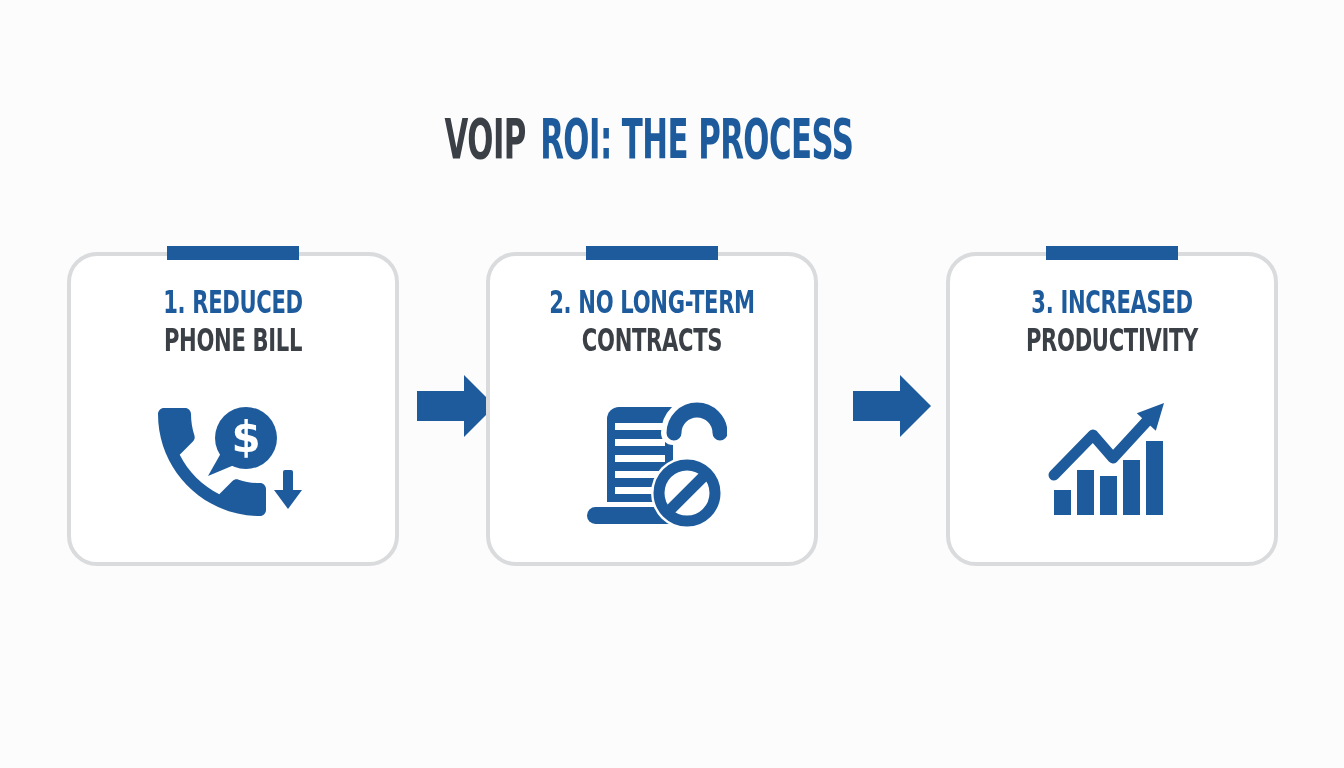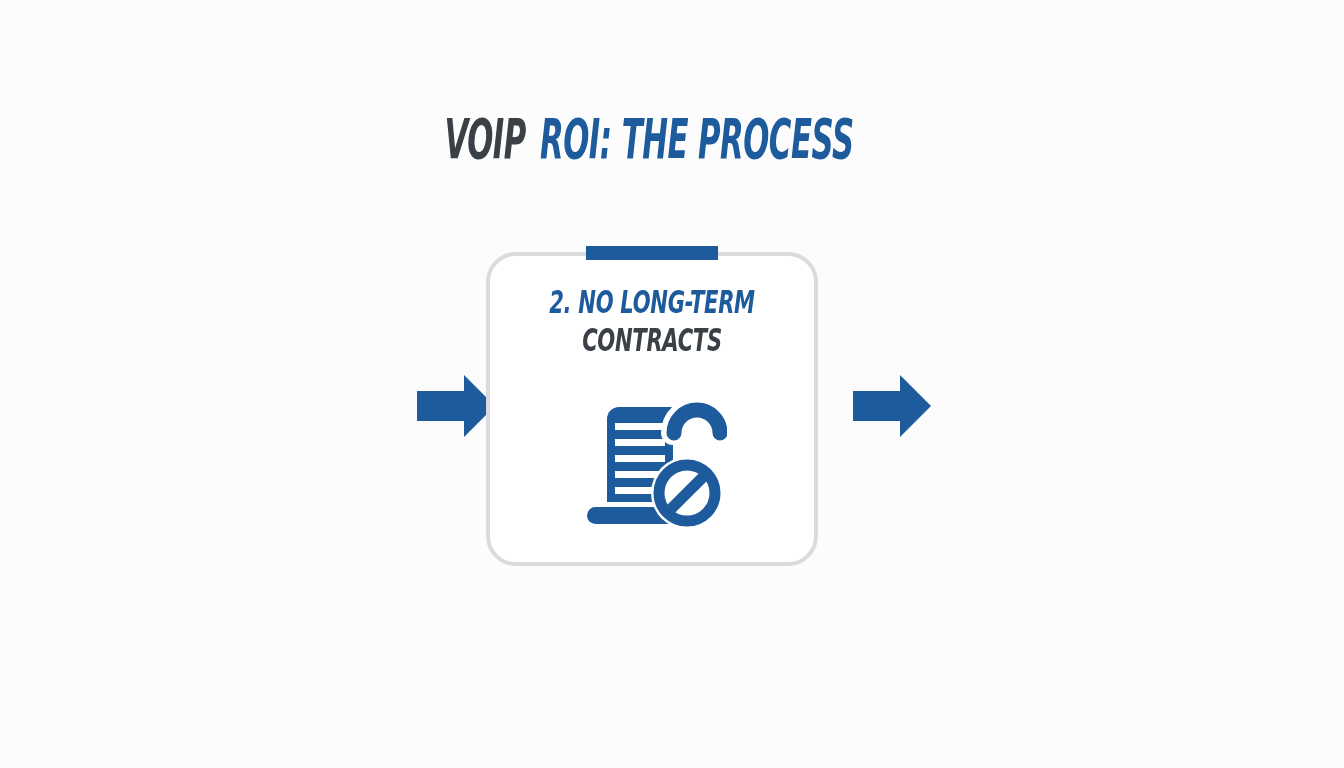--- a/index.html
+++ b/index.html
@@ -8,21 +8,21 @@
     --border: #d9dbdd;
     --bg: #fcfcfd;
   }
   * { margin: 0; padding: 0; box-sizing: border-box; }
   html, body { width: 1344px; height: 768px; overflow: hidden; }
   body {
     background: var(--bg);
     font-family: "DejaVu Sans", "Liberation Sans", sans-serif;
     position: relative;
   }
-  .canvas { position: absolute; inset: 0; font-style: italic; }
+  .canvas { position: absolute; inset: 0; }
 
   
   .title {
     position: absolute;
     top: 106px; left: 0; width: 100%;
     text-align: center;
     font-size: 56px;
     font-weight: bold;
     letter-spacing: -1px;
     white-space: nowrap;
@@ -91,20 +91,43 @@
   .flow-arrow-1 { left: 417px; }
   .flow-arrow-2 { left: 853px; }
 </style>
 </head>
 <body>
 
 <div class="canvas">
 
   <h1 class="title"><span class="t1">VOIP</span><span class="t2">ROI: THE PROCESS</span></h1>
 
+  <div class="card card-1">
+    <div class="tab"></div>
+    <h2>
+      <span class="l1">1. REDUCED</span>
+      <span class="l2">PHONE BILL</span>
+    </h2>
+    <div class="icon-wrap">
+      <svg width="160" height="135" viewBox="0 0 160 135">
+        <g>
+          <path class="b" transform="translate(-13,-3) scale(6)" d="M6.62 10.79c1.44 2.83 3.76 5.15 6.59 6.59l2.2-2.2c.27-.27.67-.36 1.02-.24 1.12.37 2.33.57 3.57.57.55 0 1 .45 1 1V20c0 .55-.45 1-1 1-9.39 0-17-7.61-17-17 0-.55.45-1 1-1h3.5c.55 0 1 .45 1 1 0 1.25.2 2.45.57 3.57.11.35.03.74-.25 1.02l-2.2 2.2z"></path>
+        </g>
+        <g>
+          <polygon class="b" points="68,60 55,83 86,70"></polygon>
+          <circle class="b" cx="93" cy="45" r="31"></circle>
+          <text x="93" y="59" text-anchor="middle" font-size="42" font-weight="bold" fill="#ffffff">$</text>
+        </g>
+        <g>
+          <rect class="b" x="130" y="77" width="10" height="23" rx="2"></rect>
+          <polygon class="b" points="121,97 149,97 135,116"></polygon>
+        </g>
+      </svg>
+    </div>
+  </div>
 
   <svg class="flow-arrow flow-arrow-1" viewBox="0 0 78 62">
     <rect class="b" x="0" y="16" width="47" height="30"></rect>
     <polygon class="b" points="47,0 78,31 47,62"></polygon>
   </svg>
 
   <div class="card card-2">
     <div class="tab"></div>
     <h2>
       <span class="l1">2. NO LONG-TERM</span>
@@ -133,14 +156,36 @@
         </g>
       </svg>
     </div>
   </div>
 
   <svg class="flow-arrow flow-arrow-2" viewBox="0 0 78 62">
     <rect class="b" x="0" y="16" width="47" height="30"></rect>
     <polygon class="b" points="47,0 78,31 47,62"></polygon>
   </svg>
 
+  <div class="card card-3">
+    <div class="tab"></div>
+    <h2>
+      <span class="l1">3. INCREASED</span>
+      <span class="l2">PRODUCTIVITY</span>
+    </h2>
+    <div class="icon-wrap">
+      <svg width="130" height="130" viewBox="0 0 130 130">
+        <g class="b">
+          <rect x="7" y="97" width="17" height="25"></rect>
+          <rect x="30" y="77" width="17" height="45"></rect>
+          <rect x="53" y="83" width="17" height="39"></rect>
+          <rect x="76" y="67" width="17" height="55"></rect>
+          <rect x="99" y="48" width="17" height="74"></rect>
+        </g>
+        <g>
+          <polyline class="bs" stroke-width="11" stroke-linecap="round" stroke-linejoin="round" points="7,82 46,42 66,65 100,28"></polyline>
+          <polygon class="b" points="117,10 108.8,37.8 89.8,20.2"></polygon>
+        </g>
+      </svg>
+    </div>
+  </div>
 
 </div>
 
 </body></html>

